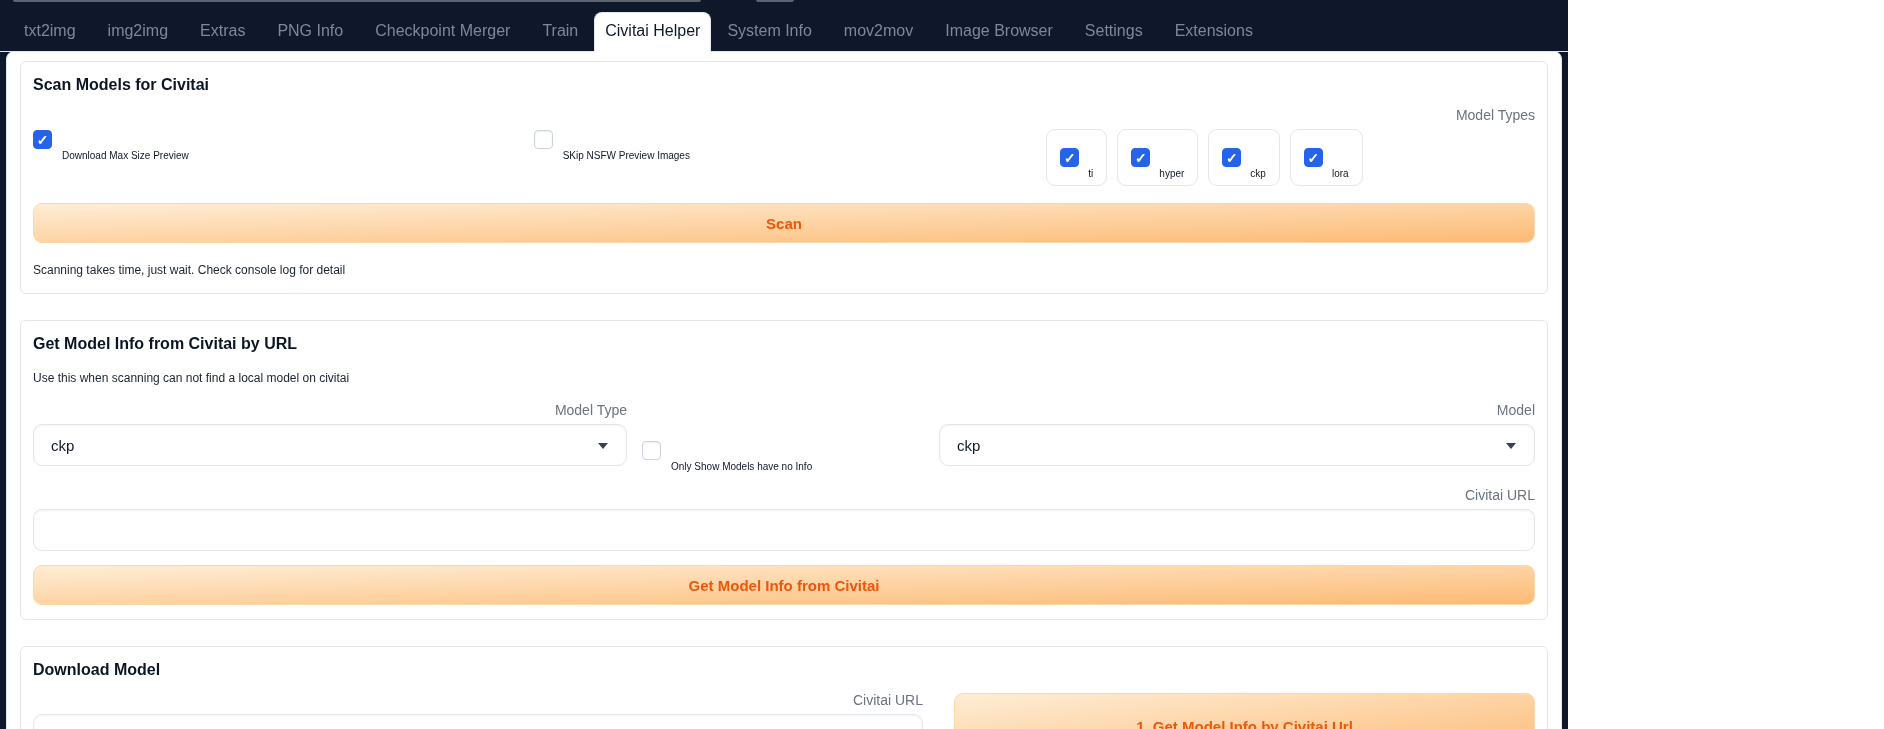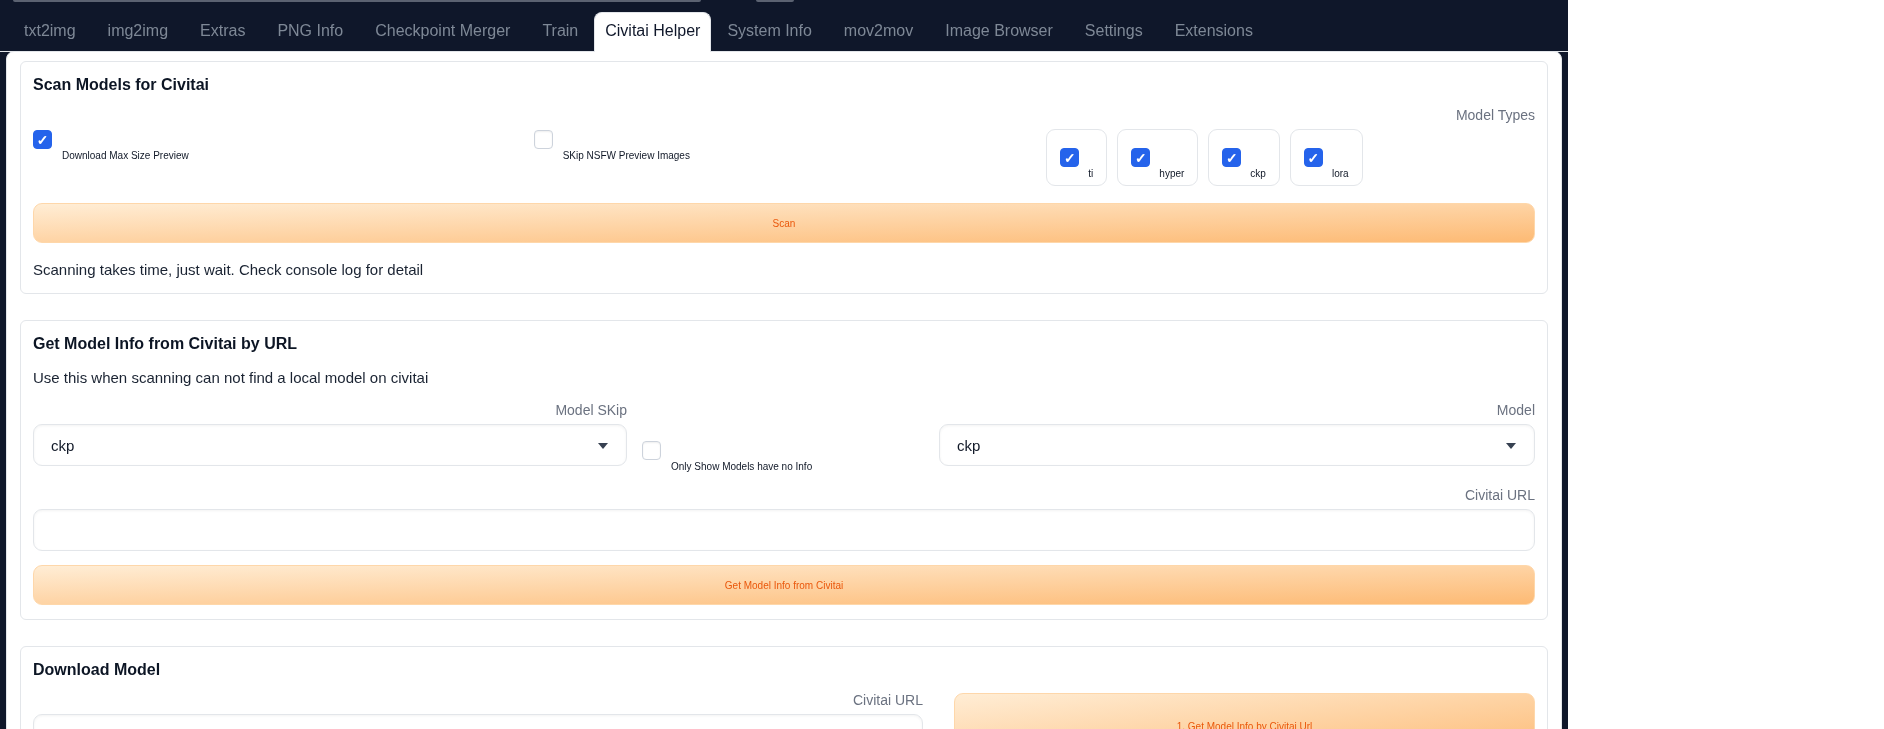--- a/index.html
+++ b/index.html
@@ -48,21 +48,21 @@
     height: 700px;
   }
   .group {
     border: 1px solid #e3e6ea;
     border-radius: 6px;
     background: #ffffff;
     padding: 14px 12px;
     margin-bottom: 26px;
   }
   .box-title { font-size: 16px; font-weight: 700; color: #0c1524; line-height: 18px; }
-  .plain-text { font-size: 15px; color: #1a2332; line-height: 18px; }
+  .plain-text { font-size: 12px; color: #1a2332; line-height: 18px; }
   .field-label { display: block; font-size: 14px; color: #6b7280; line-height: 14px; margin-bottom: 7px; text-align: right; }
 
   
   .cb { display: inline-flex; align-items: center; gap: 10px; cursor: pointer; }
   .cbbox {
     width: 19px; height: 19px; flex: 0 0 19px;
     border: 1px solid #cdd3dc; border-radius: 4px;
     background: #fff;
     box-shadow: inset 0 1px 2px rgba(0,0,0,.07);
     display: inline-flex; align-items: center; justify-content: center;
@@ -104,21 +104,21 @@
     padding: 0 15px; font-size: 15px; color: #101827;
     font-family: "Liberation Sans", sans-serif;
     outline: none;
   }
 
   
   .btn-orange {
     display: block; width: 100%; height: 40px;
     border: 1px solid #fed7aa; border-radius: 9px;
     background: linear-gradient(to bottom right, #ffedd5, #fdba74);
-    color: #ea580c; font-size: 10px; font-weight: 400;
+    color: #ea580c; font-size: 15px; font-weight: 700;
     font-family: "Liberation Sans", sans-serif;
     cursor: pointer;
   }
   .btn-orange.lg { height: 66px; }
 
   
   .scan-row { display: flex; align-items: flex-start; margin-top: 14px; }
   .scan-row .col { flex: 1; }
   .scan-row .col .cb { margin-top: 10px; }
   .scan-btn { margin-top: 17px; }
@@ -201,21 +201,21 @@
       </div>
       <button class="btn-orange scan-btn">Scan</button>
       <div class="plain-text scan-note">Scanning takes time, just wait. Check console log for detail</div>
     </div>
 
     <div class="group">
       <div class="box-title">Get Model Info from Civitai by URL</div>
       <div class="plain-text gi-subtitle">Use this when scanning can not find a local model on civitai</div>
       <div class="gi-row">
         <div class="gi-left">
-          <span class="field-label">Model SKip</span>
+          <span class="field-label">Model Type</span>
           <div class="dropdown">
             <span>ckp</span>
             <span class="caret"></span>
           </div>
         </div>
         <div class="gi-mid">
           <label class="cb">
             <span class="cbbox"></span>
             <span class="cblabel">Only Show Models have no Info</span>
           </label>

